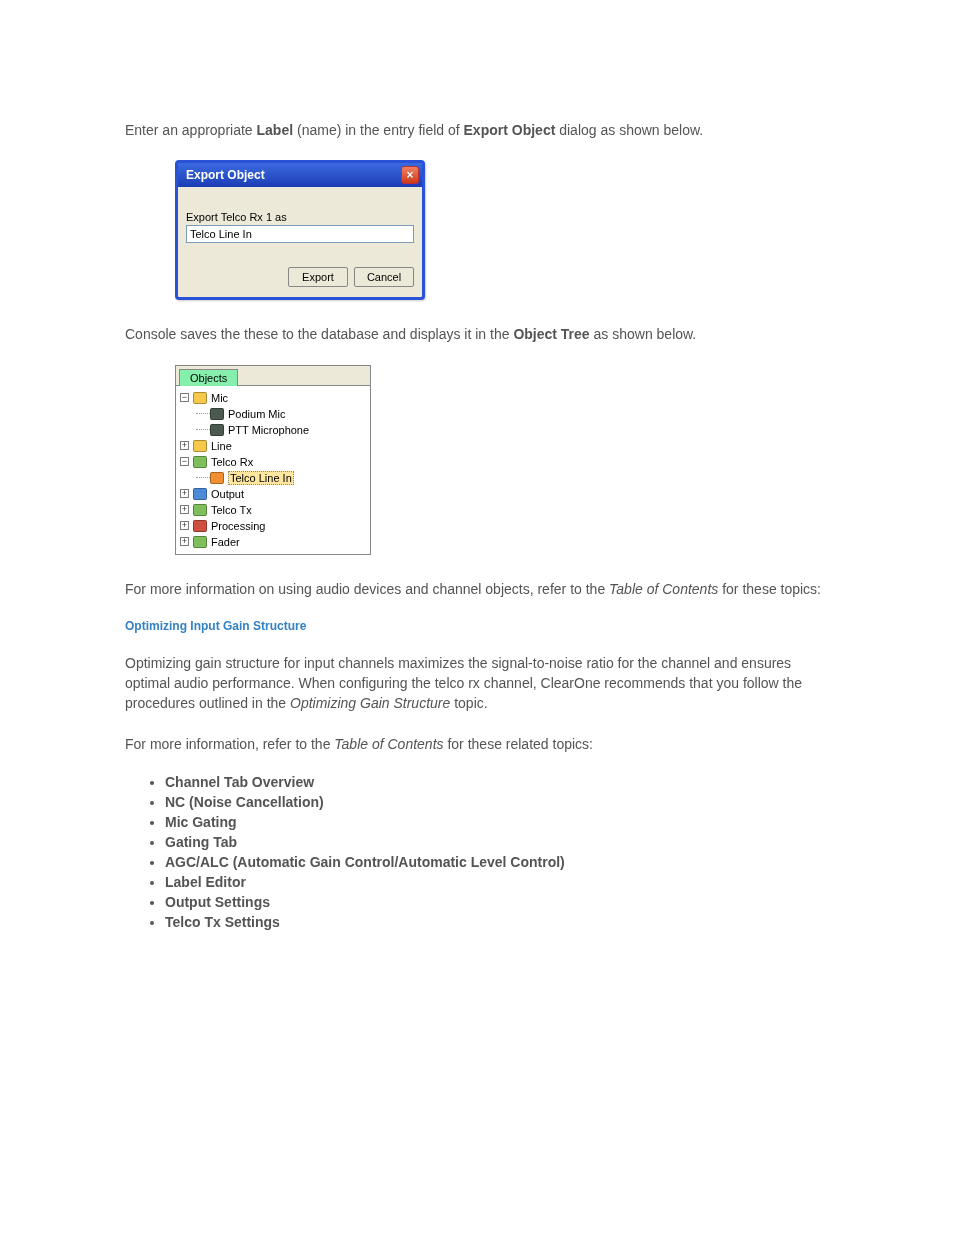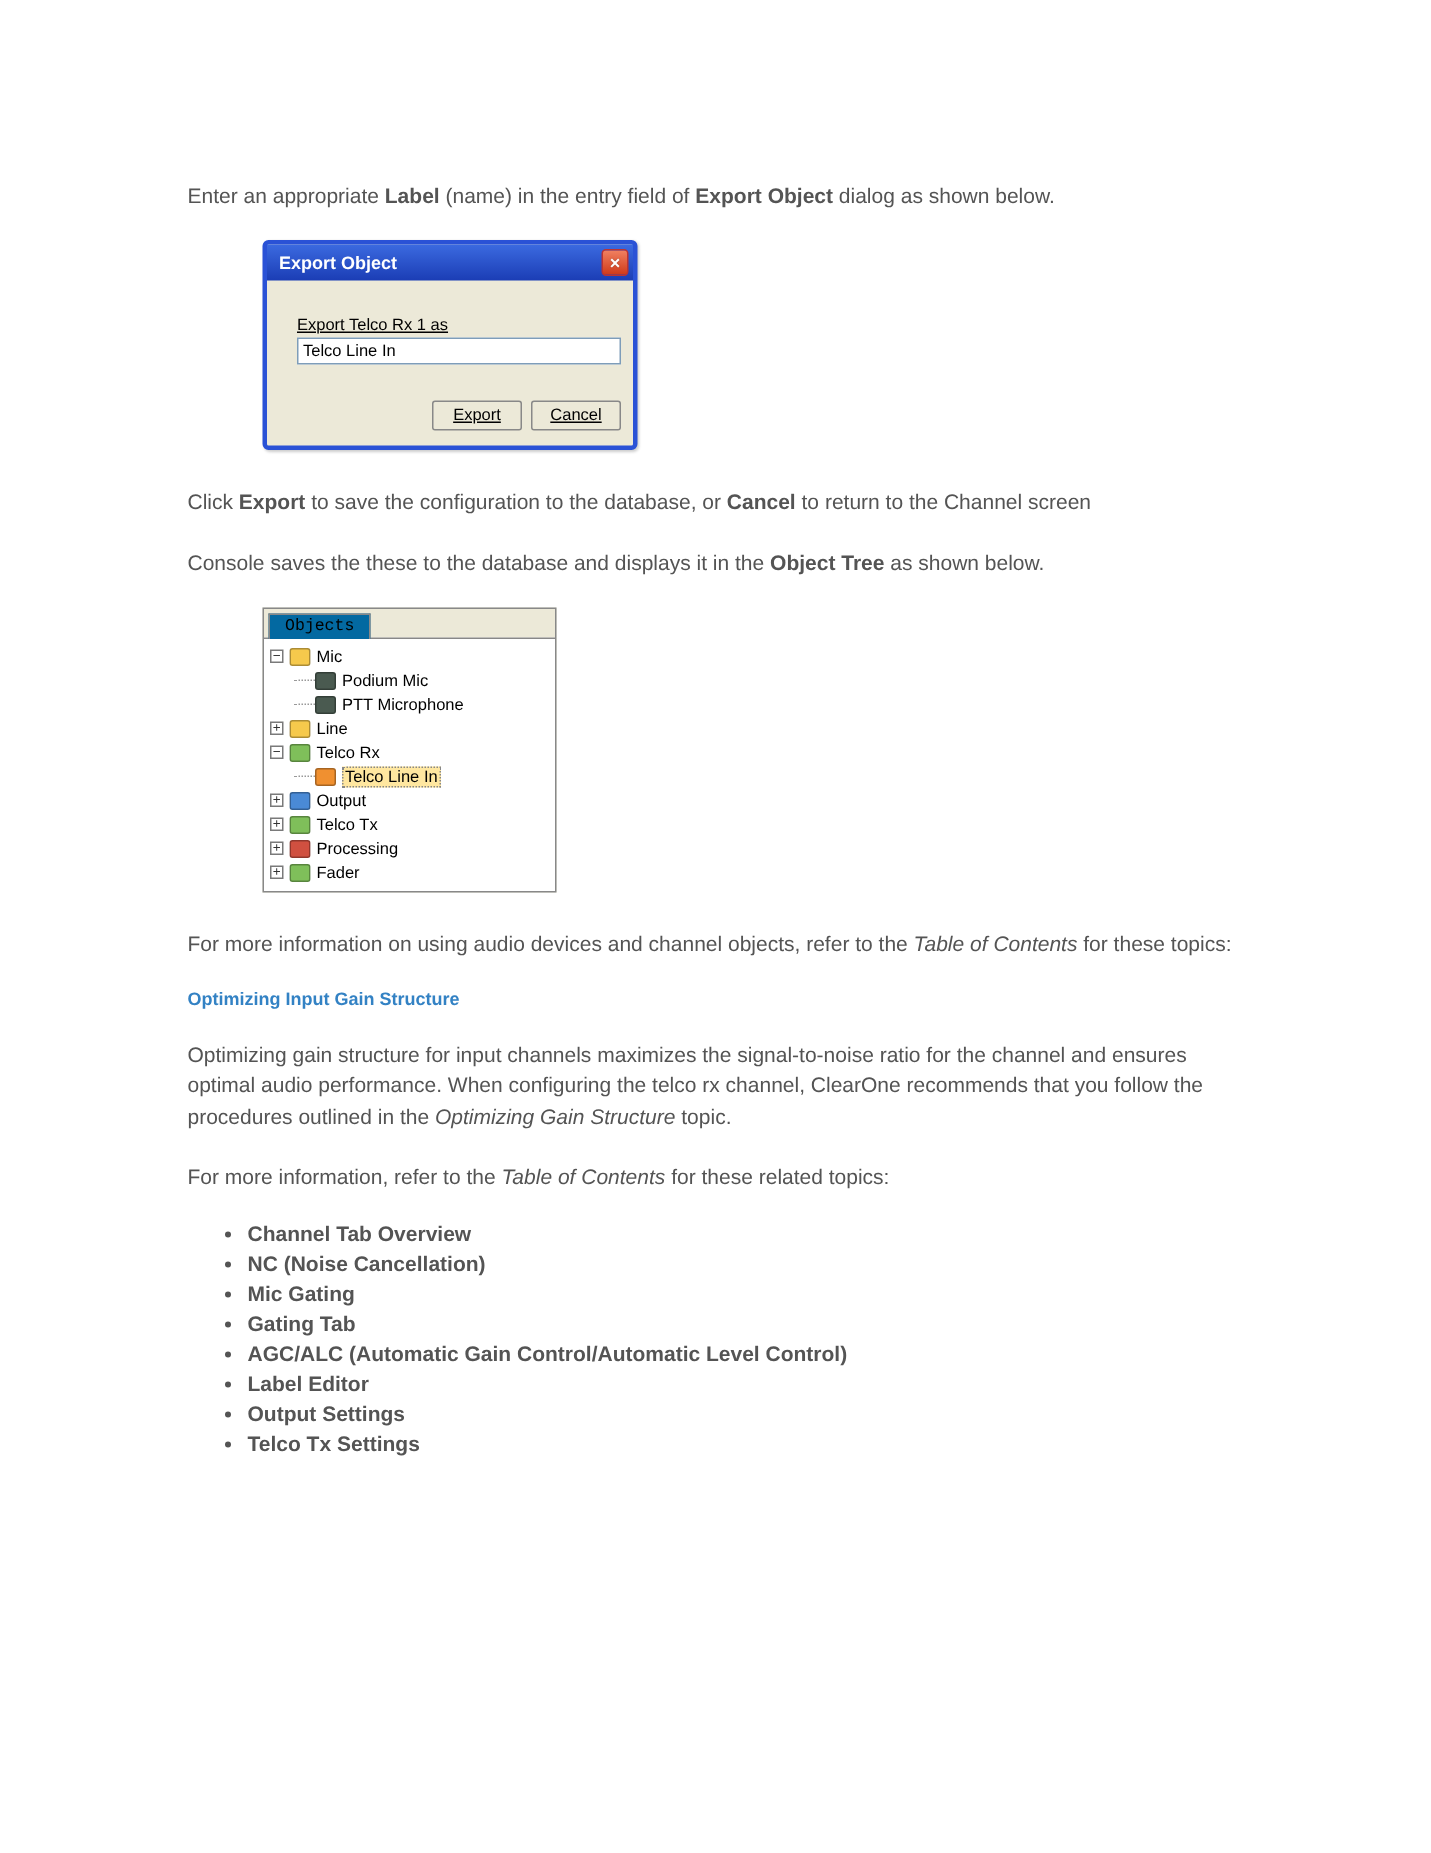--- a/index.html
+++ b/index.html
@@ -49,23 +49,22 @@
     background: linear-gradient(#f08060, #d03a1a);
     border: 1px solid #b33;
     border-radius: 3px;
     color: #fff;
     display: flex; align-items: center; justify-content: center;
     font-weight: bold;
     font-size: 12px;
     text-shadow: 0 0 1px rgba(0,0,0,0.4);
   }
   .dialog-body {
-    padding: 24px 8px 10px 20px;
-    color: #000;
-    text-decoration: underline;
+    padding: 24px 8px 10px 8px;
+    color: #000;
   }
   .field-label {
     font-size: 11px;
     margin-bottom: 2px;
   }
   .textfield {
     width: 100%;
     height: 18px;
     background: #fff;
     border: 1px solid #7e9db9;
@@ -97,26 +96,25 @@
     border: 1px solid #888;
     background: #ece9d8;
     font-family: Tahoma, Arial, sans-serif;
     font-size: 11px;
   }
   .tree-tab {
     display: inline-block;
     padding: 2px 10px;
     border: 1px solid #888;
     border-bottom: none;
-    background: #0369a1;
+    background: #86efac;
     position: relative;
     margin: 3px 0 -1px 3px;
     font-size: 11px;
     color: #000;
-    font-family: Liberation Mono, monospace;
   }
   .tree-body {
     background: #fff;
     border-top: 1px solid #888;
     padding: 4px 2px;
     color: #000;
   }
   .tree-row {
     display: flex; align-items: center;
     height: 16px;
@@ -191,23 +189,20 @@
     <div class="dialog-body">
       <div class="field-label">Export Telco Rx 1 as</div>
       <input class="textfield" type="text" value="Telco Line In" style="">
       <div class="dialog-buttons">
         <div class="btn">Export</div>
         <div class="btn">Cancel</div>
       </div>
     </div>
   </div>
 
-  <p class="body-text">
-    <span>Click </span><span class="bold">Export</span><span> to save the configuration to the database, or </span><span class="bold">Cancel</span><span> to return to the Channel screen</span>
-  </p>
 
   <p class="body-text">
     <span>Console saves the these to the database and displays it in the </span><span class="bold">Object Tree</span><span> as shown below.</span>
   </p>
 
   <div class="tree-panel">
     <span class="tree-tab">Objects</span>
     <div class="tree-body">
       <div class="tree-row">
         <span class="exp">−</span>

